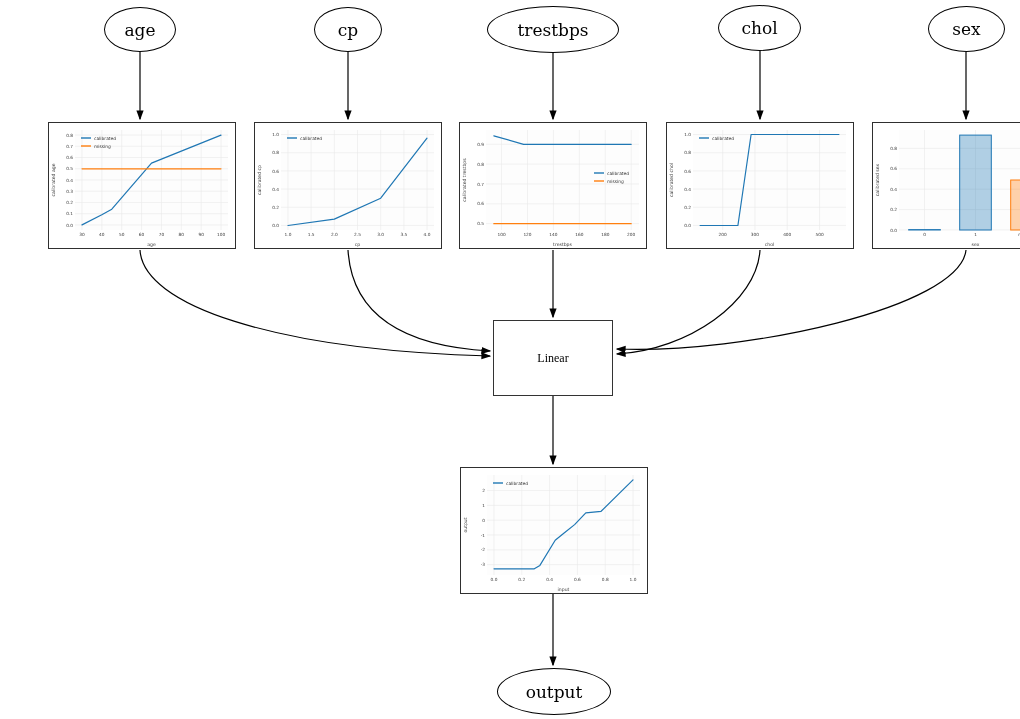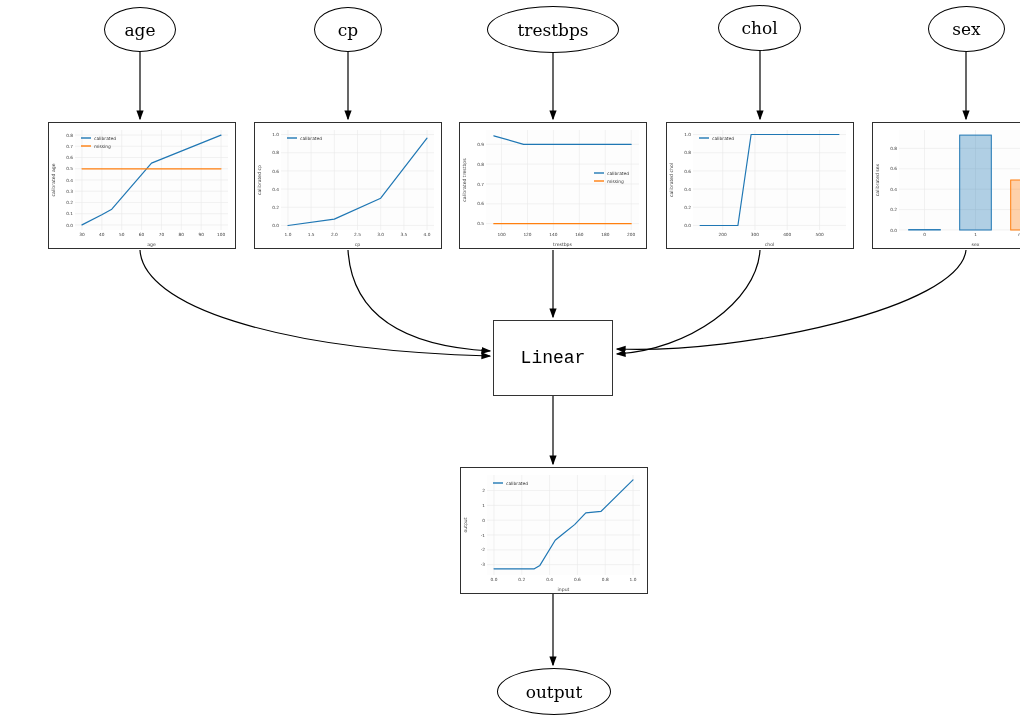--- a/index.html
+++ b/index.html
@@ -8,21 +8,21 @@
   .edges{position:absolute;left:0;top:0;pointer-events:none;}
   .node-ellipse{position:absolute;border:1px solid #000;border-radius:50%;
                 display:flex;align-items:center;justify-content:center;
                 font-family:"DejaVu Serif","Liberation Serif",serif;font-size:17px;color:#000;
                 background:#fff;box-sizing:border-box;}
   .plotbox{position:absolute;width:188px;height:127px;border:1px solid #2f2f2f;
            background:#fff;box-sizing:border-box;}
   .linear-box{position:absolute;left:450px;top:320px;width:120px;height:76px;
               border:1.5px solid #333;background:#fff;box-sizing:border-box;
               display:flex;align-items:center;justify-content:center;
-              font-family:Liberation Mono, monospace;font-size:18px;color:#000;}
+              font-family:Liberation Serif, serif;font-size:12px;color:#000;}
   svg text{font-family:"DejaVu Sans",sans-serif;}
 </style>
 </head>
 <body>
 
 <div class="canvas">
 
   <svg class="edges" width="1020" height="719">
     <defs>
       <marker id="arrowhead" viewBox="0 0 10 8" refX="8.6" refY="4" markerWidth="10" markerHeight="8" orient="auto-start-reverse" markerUnits="userSpaceOnUse">

